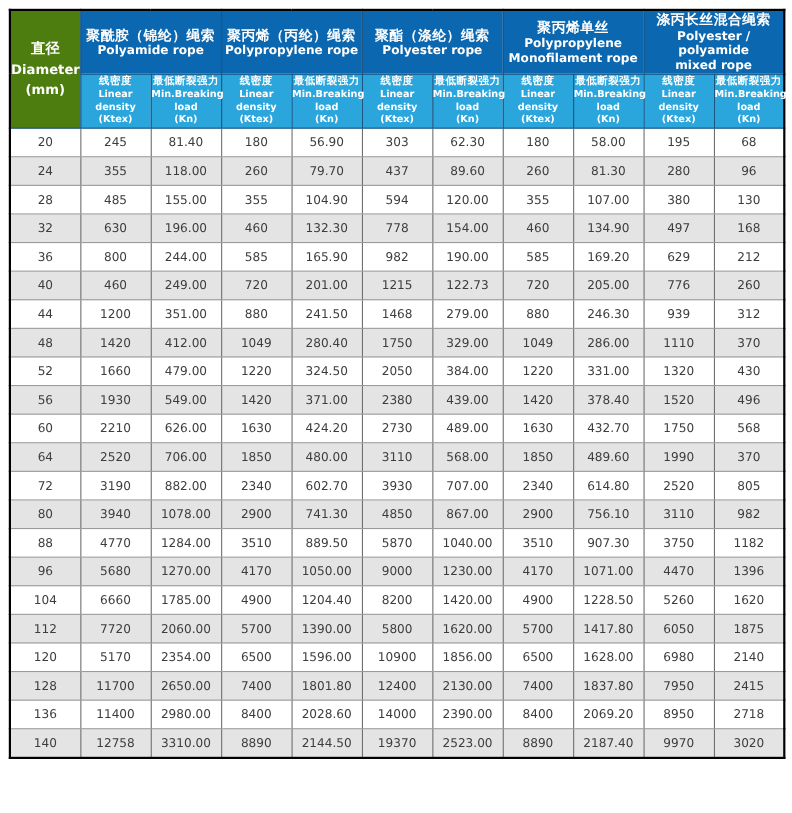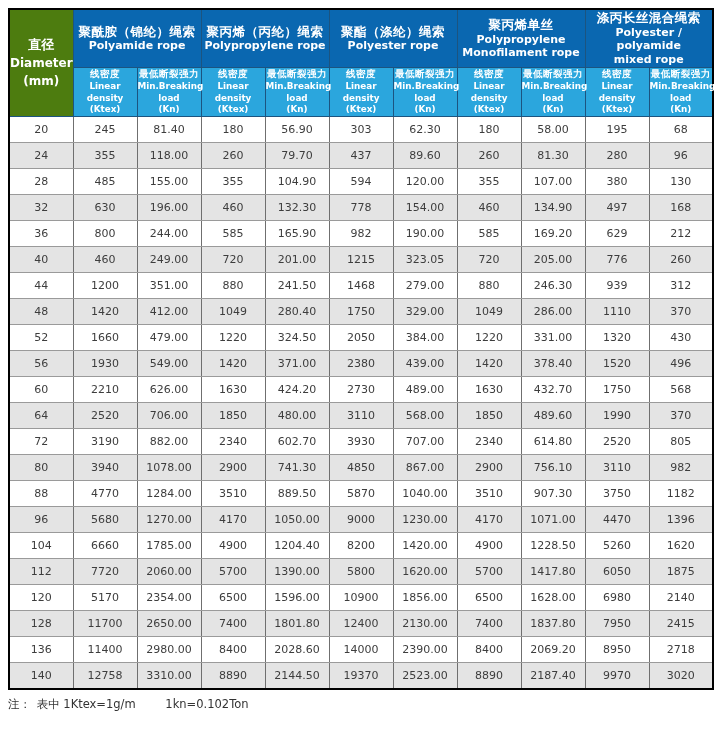--- a/index.html
+++ b/index.html
@@ -246,21 +246,21 @@
           <td>629</td>
           <td>212</td>
         </tr>
         <tr class="alt">
           <td>40</td>
           <td>460</td>
           <td>249.00</td>
           <td>720</td>
           <td>201.00</td>
           <td>1215</td>
-          <td>323.05</td>
+          <td>122.73</td>
           <td>720</td>
           <td>205.00</td>
           <td>776</td>
           <td>260</td>
         </tr>
         <tr>
           <td>44</td>
           <td>1200</td>
           <td>351.00</td>
           <td>880</td>
@@ -463,18 +463,13 @@
           <td>19370</td>
           <td>2523.00</td>
           <td>8890</td>
           <td>2187.40</td>
           <td>9970</td>
           <td>3020</td>
         </tr>
       </tbody>
   </table>
 
-  <div class="note">
-    <span class="lbl">注：</span>
-    <span>表中 1Ktex=1g/m</span>
-    <span class="gap">1kn=0.102Ton</span>
-  </div>
 </div>
 
 </body></html>

